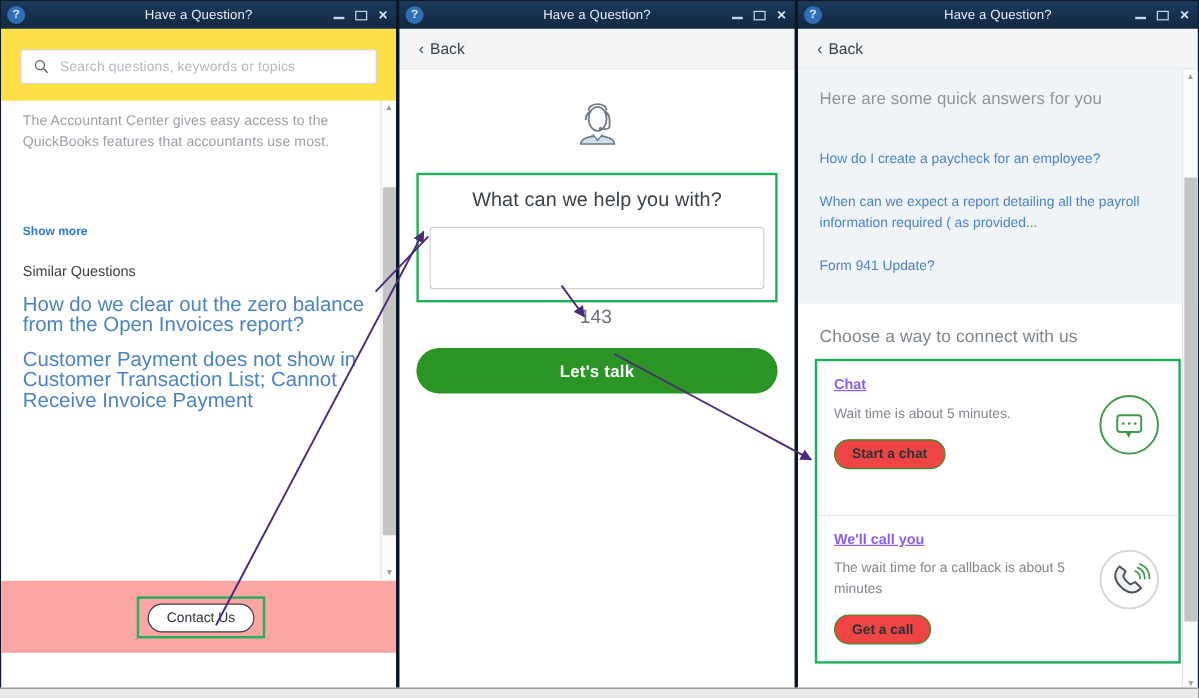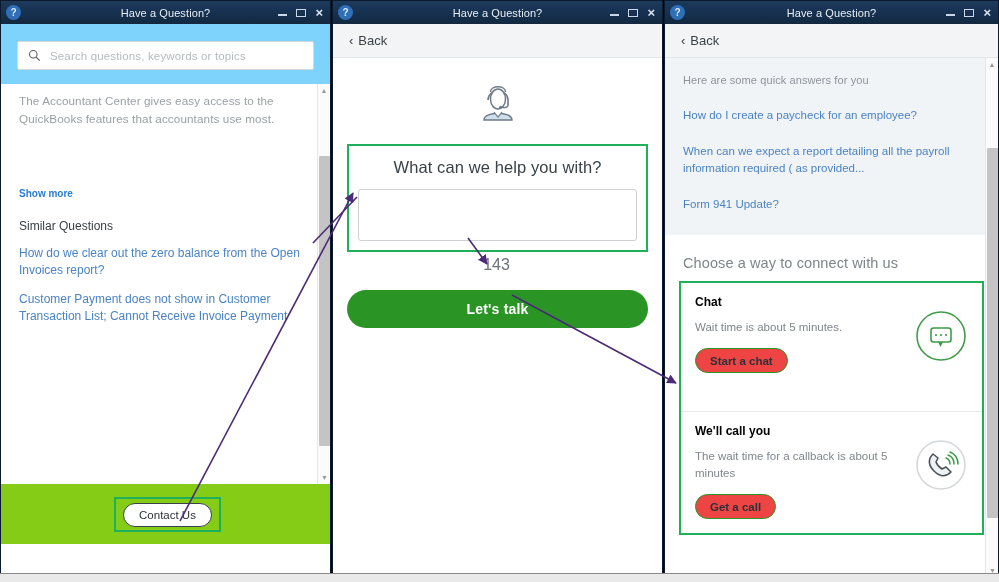--- a/index.html
+++ b/index.html
@@ -30,44 +30,44 @@
   .tb-btn { color: #c9d8e8; font-size: 11px; line-height: 11px; cursor: default; }
   .tb-min { width: 9px; height: 2px; background: #c9d8e8; margin-bottom: -4px; }
   .tb-max { width: 10px; height: 8px; border: 1.5px solid #c9d8e8; }
   .tb-close { font-size: 13px; font-weight: bold; color: #dbe7f2; }
 
   .winbody { background: #ffffff; position: relative; overflow: hidden; }
 
   
   #p1 { left: 0; width: 331px; height: 578px; }
   #p1 .winbody { height: 553px; background:#fff; }
-  .p1-searchwrap { background: #7dd3fc; padding: 17px 16px 14px 16px; }
+  .p1-searchwrap { background: #fde047; padding: 17px 16px 14px 16px; }
   .searchbox {
     height: 29px; background: #fff; border: 1px solid #d6d9dd; border-radius: 2px;
     display: flex; align-items: center; padding: 0 10px; gap: 9px;
   }
   .search-ico { width: 13px; height: 13px; flex: none; }
   .search-ph { font-size: 11.5px; color: #b6babe; letter-spacing: .15px; }
 
   .p1-scroll { position: relative; height: 400px; background: #fff; overflow: hidden; }
   .p1-inner { padding: 8px 18px 0 18px; }
   .art-text { font-size: 11.7px; line-height: 18px; color: #9ba0a6; letter-spacing: .1px; }
   .showmore { margin-top: 60px; font-size: 10px; color: #2b7cd3; font-weight: bold; }
   .best-card { margin-top: 14px; background: #f1f3f6; padding: 14px 15px 18px 15px; }
   .best-title { font-size: 14.5px; color: #2c3237; font-weight: bold; letter-spacing: .1px; }
   .best-by { font-size: 10.5px; color: #4a5056; margin-top: 2px; }
   .best-body { font-size: 11.5px; line-height: 18px; color: #6d7278; margin-top: 13px; }
   .simq-head { margin-top: 20px; font-size: 12px; color: #3a4046; }
-  .simq { margin-top: 12px; font-size: 12px; line-height: 17px; color: #4a83c4; }
+  .simq { margin-top: 12px; font-size: 17px; line-height: 17px; color: #4a83c4; }
 
   .vscroll { position: absolute; top: 0; right: 0; width: 13px; height: 100%; background: #fbfbfb; border-left: 1px solid #e6e6e6; }
   .vs-arrow { height: 13px; display:flex; align-items:center; justify-content:center; color:#9a9a9a; font-size: 7px; }
   .vs-thumb { position: absolute; left: 1px; width: 11px; background: #c4c4c4; border-radius: 1px; }
 
-  .p1-footer { height: 60px; background: #84cc16; position: relative; }
+  .p1-footer { height: 60px; background: #fca5a5; position: relative; }
   .contact-hl { position: absolute; left: 113px; top: 13px; width: 107px; height: 35px; border: 2.5px solid #1eb05a; }
   .contact-btn {
     position: absolute; left: 122px; top: 19px; width: 89px; height: 24px;
     border: 1.5px solid #3b4147; border-radius: 13px; background: #fff;
     font-size: 11.5px; color: #2c3237; display: flex; align-items: center; justify-content: center;
   }
 
   
   #p2 { left: 332px; width: 331px; height: 578px; }
   #p2 .winbody { height: 553px; }
@@ -85,28 +85,28 @@
     margin-top: 16px; height: 38px; background: #2a9424; border-radius: 19px;
     color: #fff; font-size: 14px; font-weight: bold; display: flex;
     align-items: center; justify-content: center; letter-spacing: .2px;
   }
 
   
   #p3 { left: 664px; width: 335px; height: 578px; }
   #p3 .winbody { height: 553px; }
   .p3-scroll { position: relative; height: 519px; background: #fff; overflow: hidden; }
   .qa-block { background: #f1f4f7; padding: 16px 18px 22px 18px; }
-  .qa-intro { font-size: 11px; color: #8e949a; margin-bottom: 21px; letter-spacing: .1px; }
+  .qa-intro { font-size: 14px; color: #8e949a; margin-bottom: 35px; letter-spacing: .1px; }
   .qa-link { font-size: 11.5px; line-height: 17px; color: #4a83c4; margin-bottom: 19px; }
   .qa-link:last-child { margin-bottom: 0; }
   .connect-head { font-size: 14.5px; color: #7e858b; padding: 20px 18px 10px 18px; letter-spacing: .1px; }
   .connect-hl { margin: 0 14px; border: 2.5px solid #1eb05a; background: #fff; }
   .conn-card { padding: 12px 14px 14px 14px; position: relative; }
   .conn-card + .conn-card { border-top: 1px solid #e8eaec; margin-top: 24px; }
-  .conn-title { font-size: 12px; color: #000000; font-weight: bold; }
+  .conn-title { font-size: 12px; color: #8b5cf6; font-weight: bold; text-decoration: underline; }
   .conn-sub { font-size: 11.5px; line-height: 17px; color: #80868c; margin-top: 10px; width: 200px; }
   .conn-btn {
     margin-top: 12px; display: inline-flex; align-items: center; justify-content: center;
     height: 25px; padding: 0 14px; border: 1.5px solid #2a9424; border-radius: 13px;
     font-size: 11.5px; color: #2c3237; font-weight: bold; background: #ef4444;
   }
   .conn-ico { position: absolute; right: 14px; top: 26px; }
 
   
   #arrows { position: absolute; left:0; top:0; width: 999px; height: 582px; pointer-events: none; }

